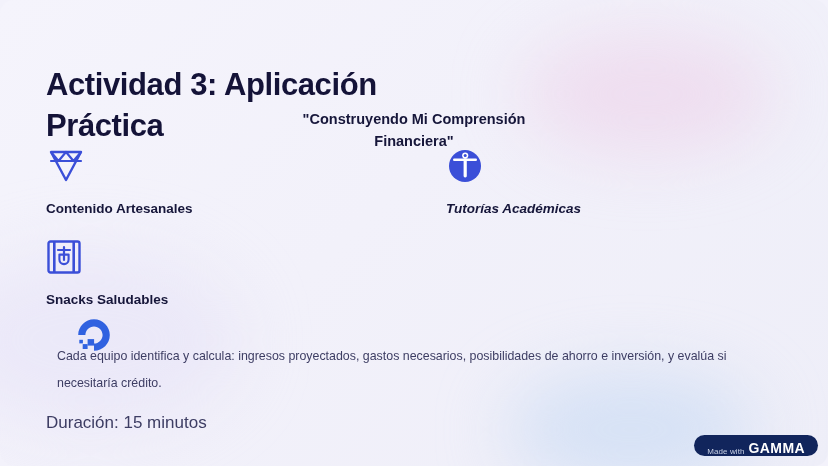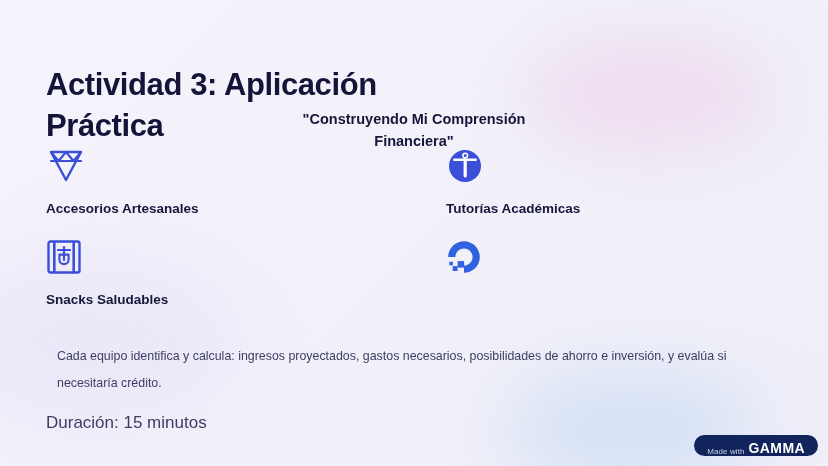--- a/index.html
+++ b/index.html
@@ -93,39 +93,39 @@
     width: 740px;
   }
   .row {
     display: flex;
     width: 100%;
   }
   .cell {
     width: 50%;
     box-sizing: border-box;
   }
-  .cell.right { padding-left: 30px; }
+  .cell.right { padding-left: 30px; font-style: italic; }
 
   .icon-wrap {
     width: 44px;
     height: 44px;
     display: flex;
     align-items: center;
     justify-content: flex-start;
     margin-bottom: 9px;
   }
   .card-label {
     font-size: 13.5px;
     font-weight: 700;
     line-height: 1.8;
     color: #16163a;
     max-width: 200px;
   }
 
-  .row-2 { margin-top: 14px; }
+  .row-2 { margin-top: 14px; flex-direction: column; }
 
   
   .body-text {
     position: absolute;
     left: 57px;
     top: 331px;
     width: 690px;
     font-size: 12.4px;
     line-height: 2.15;
     color: #3d3d63;
@@ -184,21 +184,21 @@
 
       <div class="row">
         <div class="cell">
           <div class="icon-wrap">
             <svg width="40" height="34" viewBox="0 0 40 34" fill="none" aria-hidden="true">
               <path d="M5 3 H35 L20 31 Z" stroke="#3b4fd8" stroke-width="2.4" stroke-linejoin="round" fill="none"></path>
               <path d="M5 3 L12.5 12 L20 3 L27.5 12 L35 3" stroke="#3b4fd8" stroke-width="2.2" stroke-linejoin="round" fill="none"></path>
               <path d="M5 12 H35" stroke="#3b4fd8" stroke-width="2.2" stroke-linecap="round"></path>
             </svg>
           </div>
-          <div class="card-label">Accesorios Artesanales</div>
+          <div class="card-label">Contenido Artesanales</div>
         </div>
 
         <div class="cell right">
           <div class="icon-wrap">
             <svg width="38" height="38" viewBox="0 0 38 38" aria-hidden="true">
               <circle cx="19" cy="19" r="16" fill="#3b4fd8"></circle>
               <rect x="7" y="11.5" width="24" height="2.6" rx="1.3" fill="#ffffff"></rect>
               <rect x="17.6" y="11.5" width="3.2" height="19" rx="1.4" fill="#ffffff"></rect>
               <circle cx="19.2" cy="8.6" r="3.1" fill="#ffffff"></circle>
               <circle cx="19.2" cy="8.6" r="1.5" fill="#3b4fd8"></circle>

